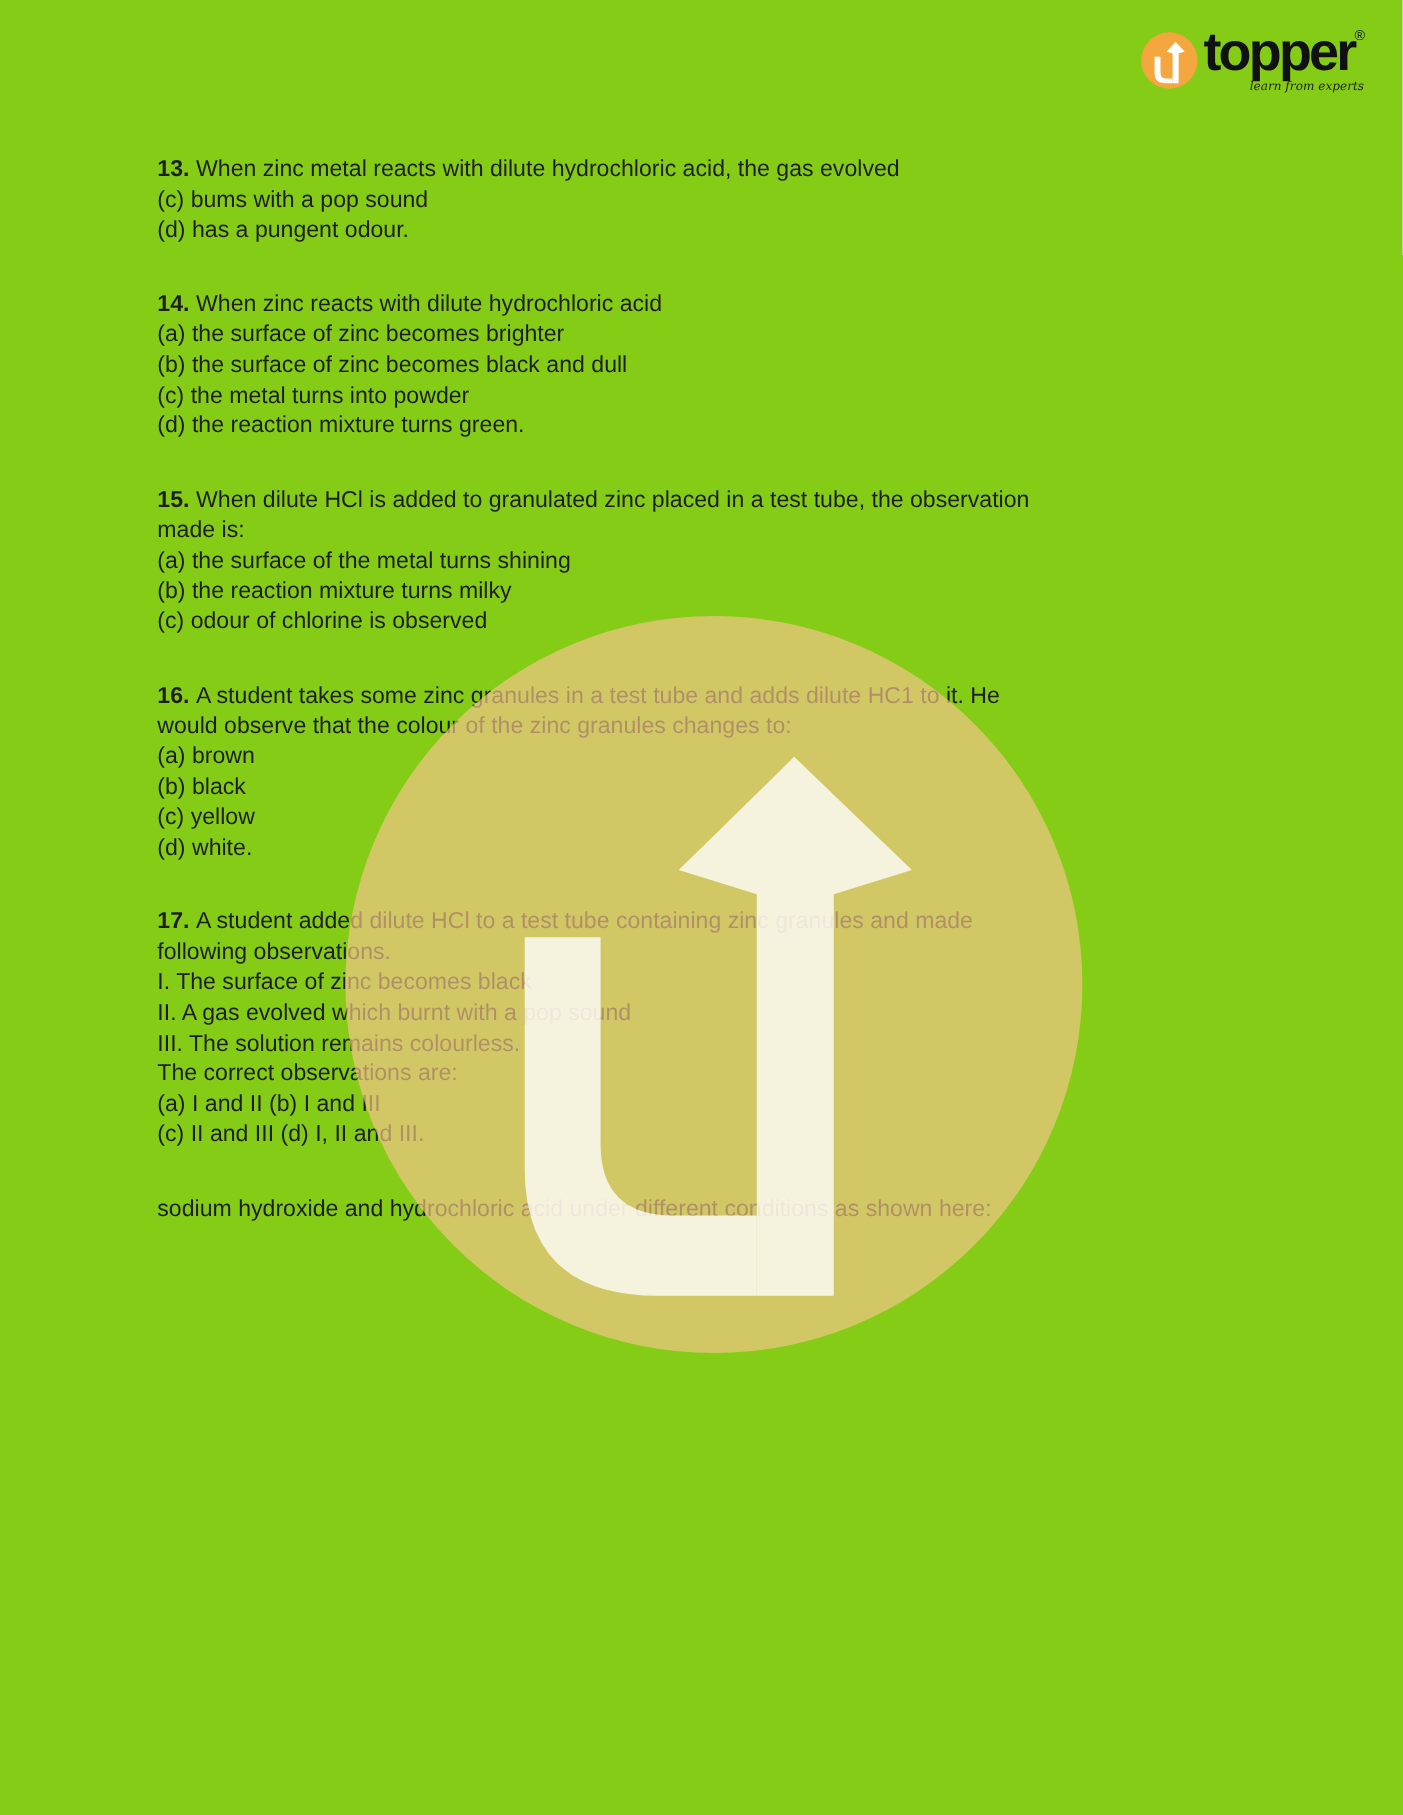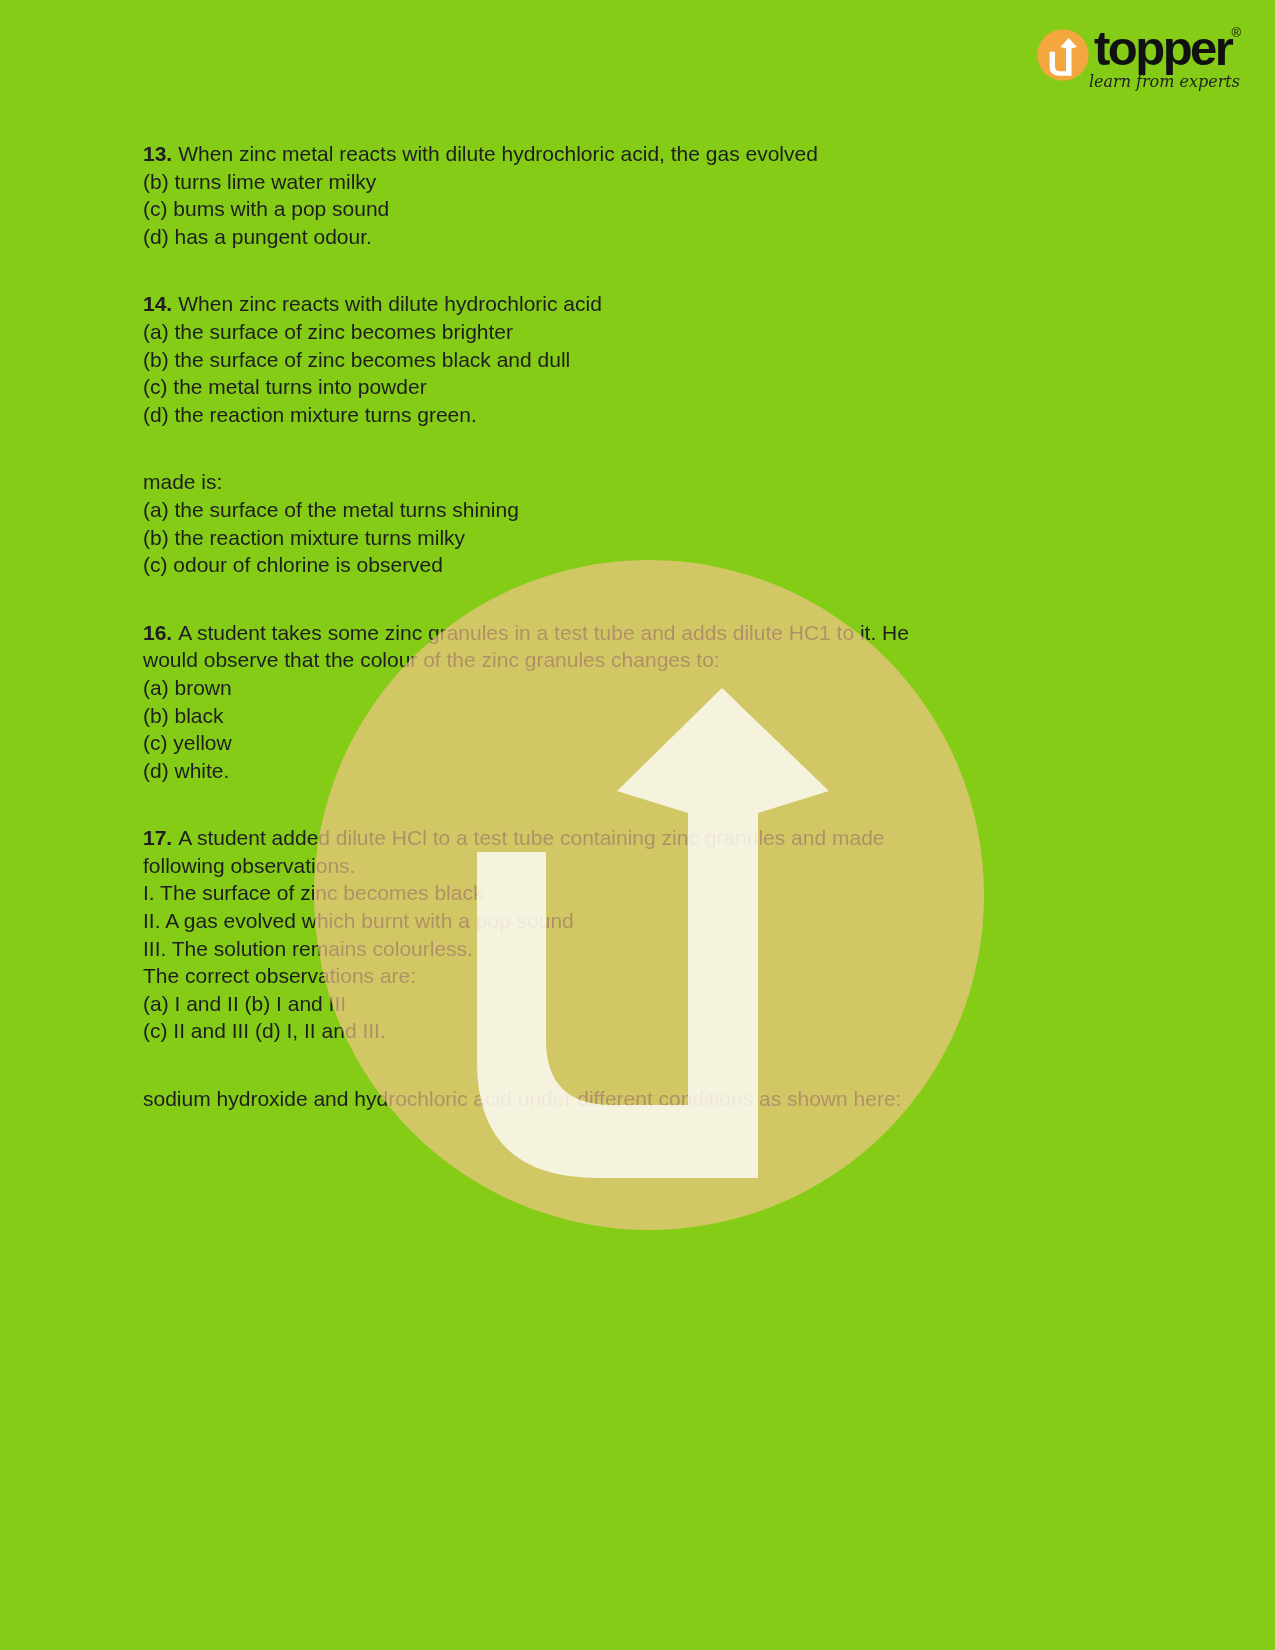--- a/index.html
+++ b/index.html
@@ -17,21 +17,21 @@
   .logo{position:absolute;top:24px;left:1030px;width:220px;height:70px;}
   .logo-mark{position:absolute;left:6px;top:4px;width:54px;height:54px;}
   .logo-word{position:absolute;left:64px;top:-4px;white-space:nowrap;}
   .logo-text{
     font-size:49px;font-weight:bold;letter-spacing:-2.5px;color:#111111;
   }
   .logo-reg{font-size:13px;vertical-align:28px;color:#111111;letter-spacing:0;}
   .logo-tagline{
     position:absolute;right:10px;top:48px;
     font-family:"DejaVu Serif", serif;font-style:italic;
-    font-size:16px;color:#222222;white-space:nowrap;
+    font-size:11px;color:#222222;white-space:nowrap;
   }
 
   
   .content{
     position:absolute;left:143px;top:140px;width:1010px;
     font-size:21px;line-height:27.6px;
   }
   .question{margin:0 0 40px 0;}
   .qline{white-space:nowrap;}
   .qnum{font-weight:bold;margin-right:6px;}
@@ -54,34 +54,34 @@
       <path fill="#ffffff" d="M30.2 52.6 L42.2 52.6 L42.2 85.1 Q42.2 96.3 53.6 96.3 L66.7 96.3 L66.7 106 L51.2 106 Q30.2 106 30.2 86.9 Z"></path>
     </svg>
     <div class="logo-word"><span class="logo-text">topper</span><span class="logo-reg">®</span></div>
     <div class="logo-tagline">learn from experts</div>
   </div>
 
   <div class="content">
 
     <div class="question">
       <div class="qline"><b class="qnum">13.</b><span>When zinc metal reacts with dilute hydrochloric acid, the gas evolved</span></div>
-      <div class="qline">(b) turns lime water milky</div>
       <div class="qline">(c) bums with a pop sound</div>
       <div class="qline">(d) has a pungent odour.</div>
     </div>
 
     <div class="question">
       <div class="qline"><b class="qnum">14.</b><span>When zinc reacts with dilute hydrochloric acid</span></div>
       <div class="qline">(a) the surface of zinc becomes brighter</div>
       <div class="qline">(b) the surface of zinc becomes black and dull</div>
       <div class="qline">(c) the metal turns into powder</div>
       <div class="qline">(d) the reaction mixture turns green.</div>
     </div>
 
     <div class="question">
+      <div class="qline"><b class="qnum">15.</b><span>When dilute HCl is added to granulated zinc placed in a test tube, the observation</span></div>
       <div class="qline">made is:</div>
       <div class="qline">(a) the surface of the metal turns shining</div>
       <div class="qline">(b) the reaction mixture turns milky</div>
       <div class="qline">(c) odour of chlorine is observed</div>
     </div>
 
     <div class="question">
       <div class="qline"><b class="qnum">16.</b><span>A student takes some zinc granules in a test tube and adds dilute HC1 to it. He</span></div>
       <div class="qline">would observe that the colour of the zinc granules changes to:</div>
       <div class="qline">(a) brown</div>

